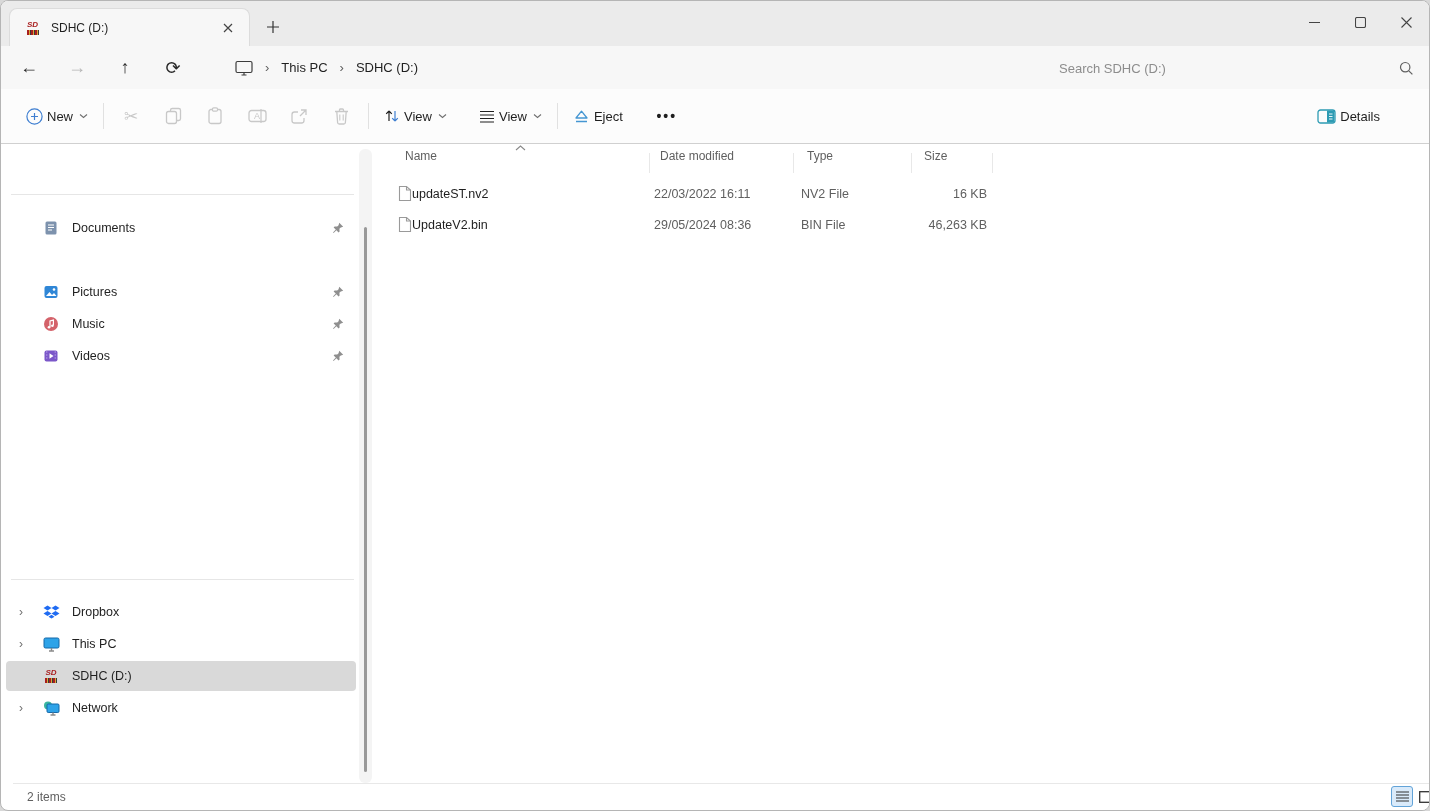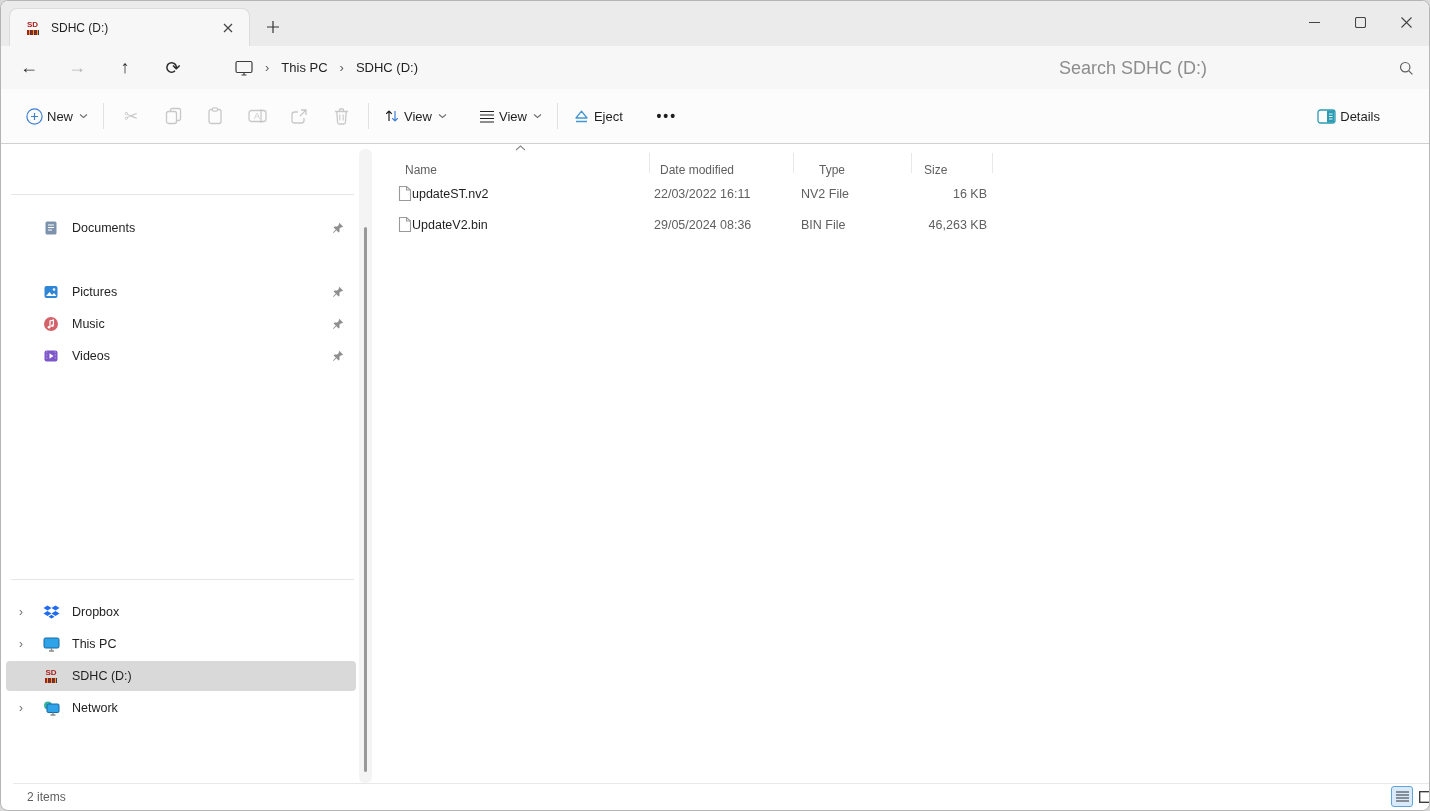--- a/index.html
+++ b/index.html
@@ -17,21 +17,21 @@
 
   
   .navbar { position:absolute; left:0; top:45px; width:100%; height:43px; background:#f7f7f7; display:flex; align-items:center; }
   .navbtn { width:36px; height:34px; margin-left:12px; border-radius:4px; display:flex; align-items:center; justify-content:center; font-size:18px; color:#2b2b2b; }
   .navbtn:first-child { margin-left:10px; }
   .navbtn.disabled { color:#b6b6b6; }
   .crumbs { display:flex; align-items:center; margin-left:36px; font-size:13px; color:#1f1f1f; }
   .crumb { padding:4px 8px; border-radius:4px; white-space:nowrap; }
   .crumb-chev { color:#5f5f5f; font-size:13px; padding:0 4px; }
   .searchbox { position:absolute; right:15px; top:6px; width:355px; height:32px; display:flex; align-items:center; }
-  .searchbox input { flex:1; border:none; outline:none; background:transparent; font-size:18px; color:#333; font-family:"Liberation Sans",sans-serif; }
+  .searchbox input { flex:1; border:none; outline:none; background:transparent; font-size:13px; color:#333; font-family:"Liberation Sans",sans-serif; }
   .searchbox input::placeholder { color:#8d8d8d; }
 
   
   .toolbar { position:absolute; left:0; top:88px; width:100%; height:55px; background:#fcfcfc; border-bottom:1px solid #d0d0d0; display:flex; align-items:center; }
   .tbtn { height:36px; border-radius:4px; display:flex; align-items:center; justify-content:center; padding:0 9px; color:#1f1f1f; font-size:13px; gap:4px; white-space:nowrap; }
   .tbtn.iconic { width:42px; padding:0; }
   .tbtn.disabled { color:#c8c8c8; }
   .tsep { width:1px; height:26px; background:#e1e1e1; margin:0 6px; }
   .chev { margin-left:2px; }
   .details-btn { position:absolute; right:40px; }
@@ -46,38 +46,38 @@
   .sb-icon { width:30px; display:flex; justify-content:center; align-items:center; }
   .sb-icon.pinned-pad { margin-left:30px; }
   .sb-label { margin-left:6px; flex:1; }
   .sb-pin { margin-right:12px; color:#8f8f8f; display:flex; }
   .sb-scroll-track { position:absolute; left:358px; top:4px; bottom:0; width:13px; background:#f4f4f4; border-radius:6px; }
   .sb-scroll-thumb { position:absolute; left:5px; width:3px; background:#999; border-radius:2px; }
 
   
   .files { position:absolute; left:380px; top:144px; right:0; bottom:27px; background:#fff; }
   .colhead { position:absolute; top:4px; left:0; right:10px; height:28px; font-size:12px; color:#5f5f5f; }
-  .colcell { position:absolute; top:0; height:28px; display:flex; align-items:flex-end; padding-left:6px; }
+  .colcell { position:absolute; top:0; height:28px; display:flex; align-items:flex-start; padding-left:6px; }
   .colsep { position:absolute; top:4px; width:1px; height:20px; background:#e8e8e8; }
   .sortcaret { position:absolute; left:134px; top:-4px; color:#8a8a8a; }
   .frow { position:absolute; left:8px; right:16px; height:31px; border-radius:4px; display:flex; align-items:center; font-size:12.5px; color:#1f1f1f; }
   .fcell { position:absolute; display:flex; align-items:center; }
   .fname { left:9px; gap:0; }
   .fdate,.ftype { color:#5f5f5f; }
   .fsize { color:#5f5f5f; justify-content:flex-end; }
 
   
   .statusbar { position:absolute; left:12px; bottom:0; width:100%; height:27px; background:#fff; border-top:1px solid #e8e8e8; display:flex; align-items:center; }
   .status-count { font-size:12px; color:#5f5f5f; margin-left:14px; }
   .viewtoggles { position:absolute; right:4px; bottom:3px; display:flex; gap:2px; }
   .vbtn { width:22px; height:21px; border:1px solid transparent; border-radius:3px; display:flex; align-items:center; justify-content:center; color:#333; }
   .vbtn.active { background:#d9eafa; border-color:#62a3d8; }
 
   
-  .sdcard { width:17px; height:17px; display:flex; flex-direction:column; align-items:center; justify-content:center; line-height:1; }
+  .sdcard { width:17px; height:17px; display:flex; flex-direction:column; align-items:center; justify-content:center; line-height:1;font-style:italic; }
   .sdcard .sdtxt { font-size:8px; font-weight:bold; color:#a81e1e; letter-spacing:0; }
   .sdcard .sdstripes { width:12px; height:5px; margin-top:1px; background:repeating-linear-gradient(90deg,#a81e1e 0 2px,#d9a83a 2px 3px,#3a3a3a 3px 4px); }
   svg { display:block; }
 </style>
 </head>
 <body>
 
 <div class="win">
 
   <div class="tabstrip">
@@ -383,21 +383,21 @@
           </svg>
         </span>
       <div class="colcell" style="left:18px; width:250px">
           <span>Name</span>
         </div>
       <div class="colsep" style="left:268px"></div>
       <div class="colcell" style="left:273px; width:134px">
           <span>Date modified</span>
         </div>
       <div class="colsep" style="left:412px"></div>
-      <div class="colcell" style="left:432px; width:105px">
+      <div class="colcell" style="left:420px; width:105px">
           <span>Type</span>
         </div>
       <div class="colsep" style="left:530px"></div>
       <div class="colcell" style="left:537px; width:70px">
           <span>Size</span>
         </div>
       <div class="colsep" style="left:611px"></div>
     </div>
 
     <div class="frow" style="top:33px">

